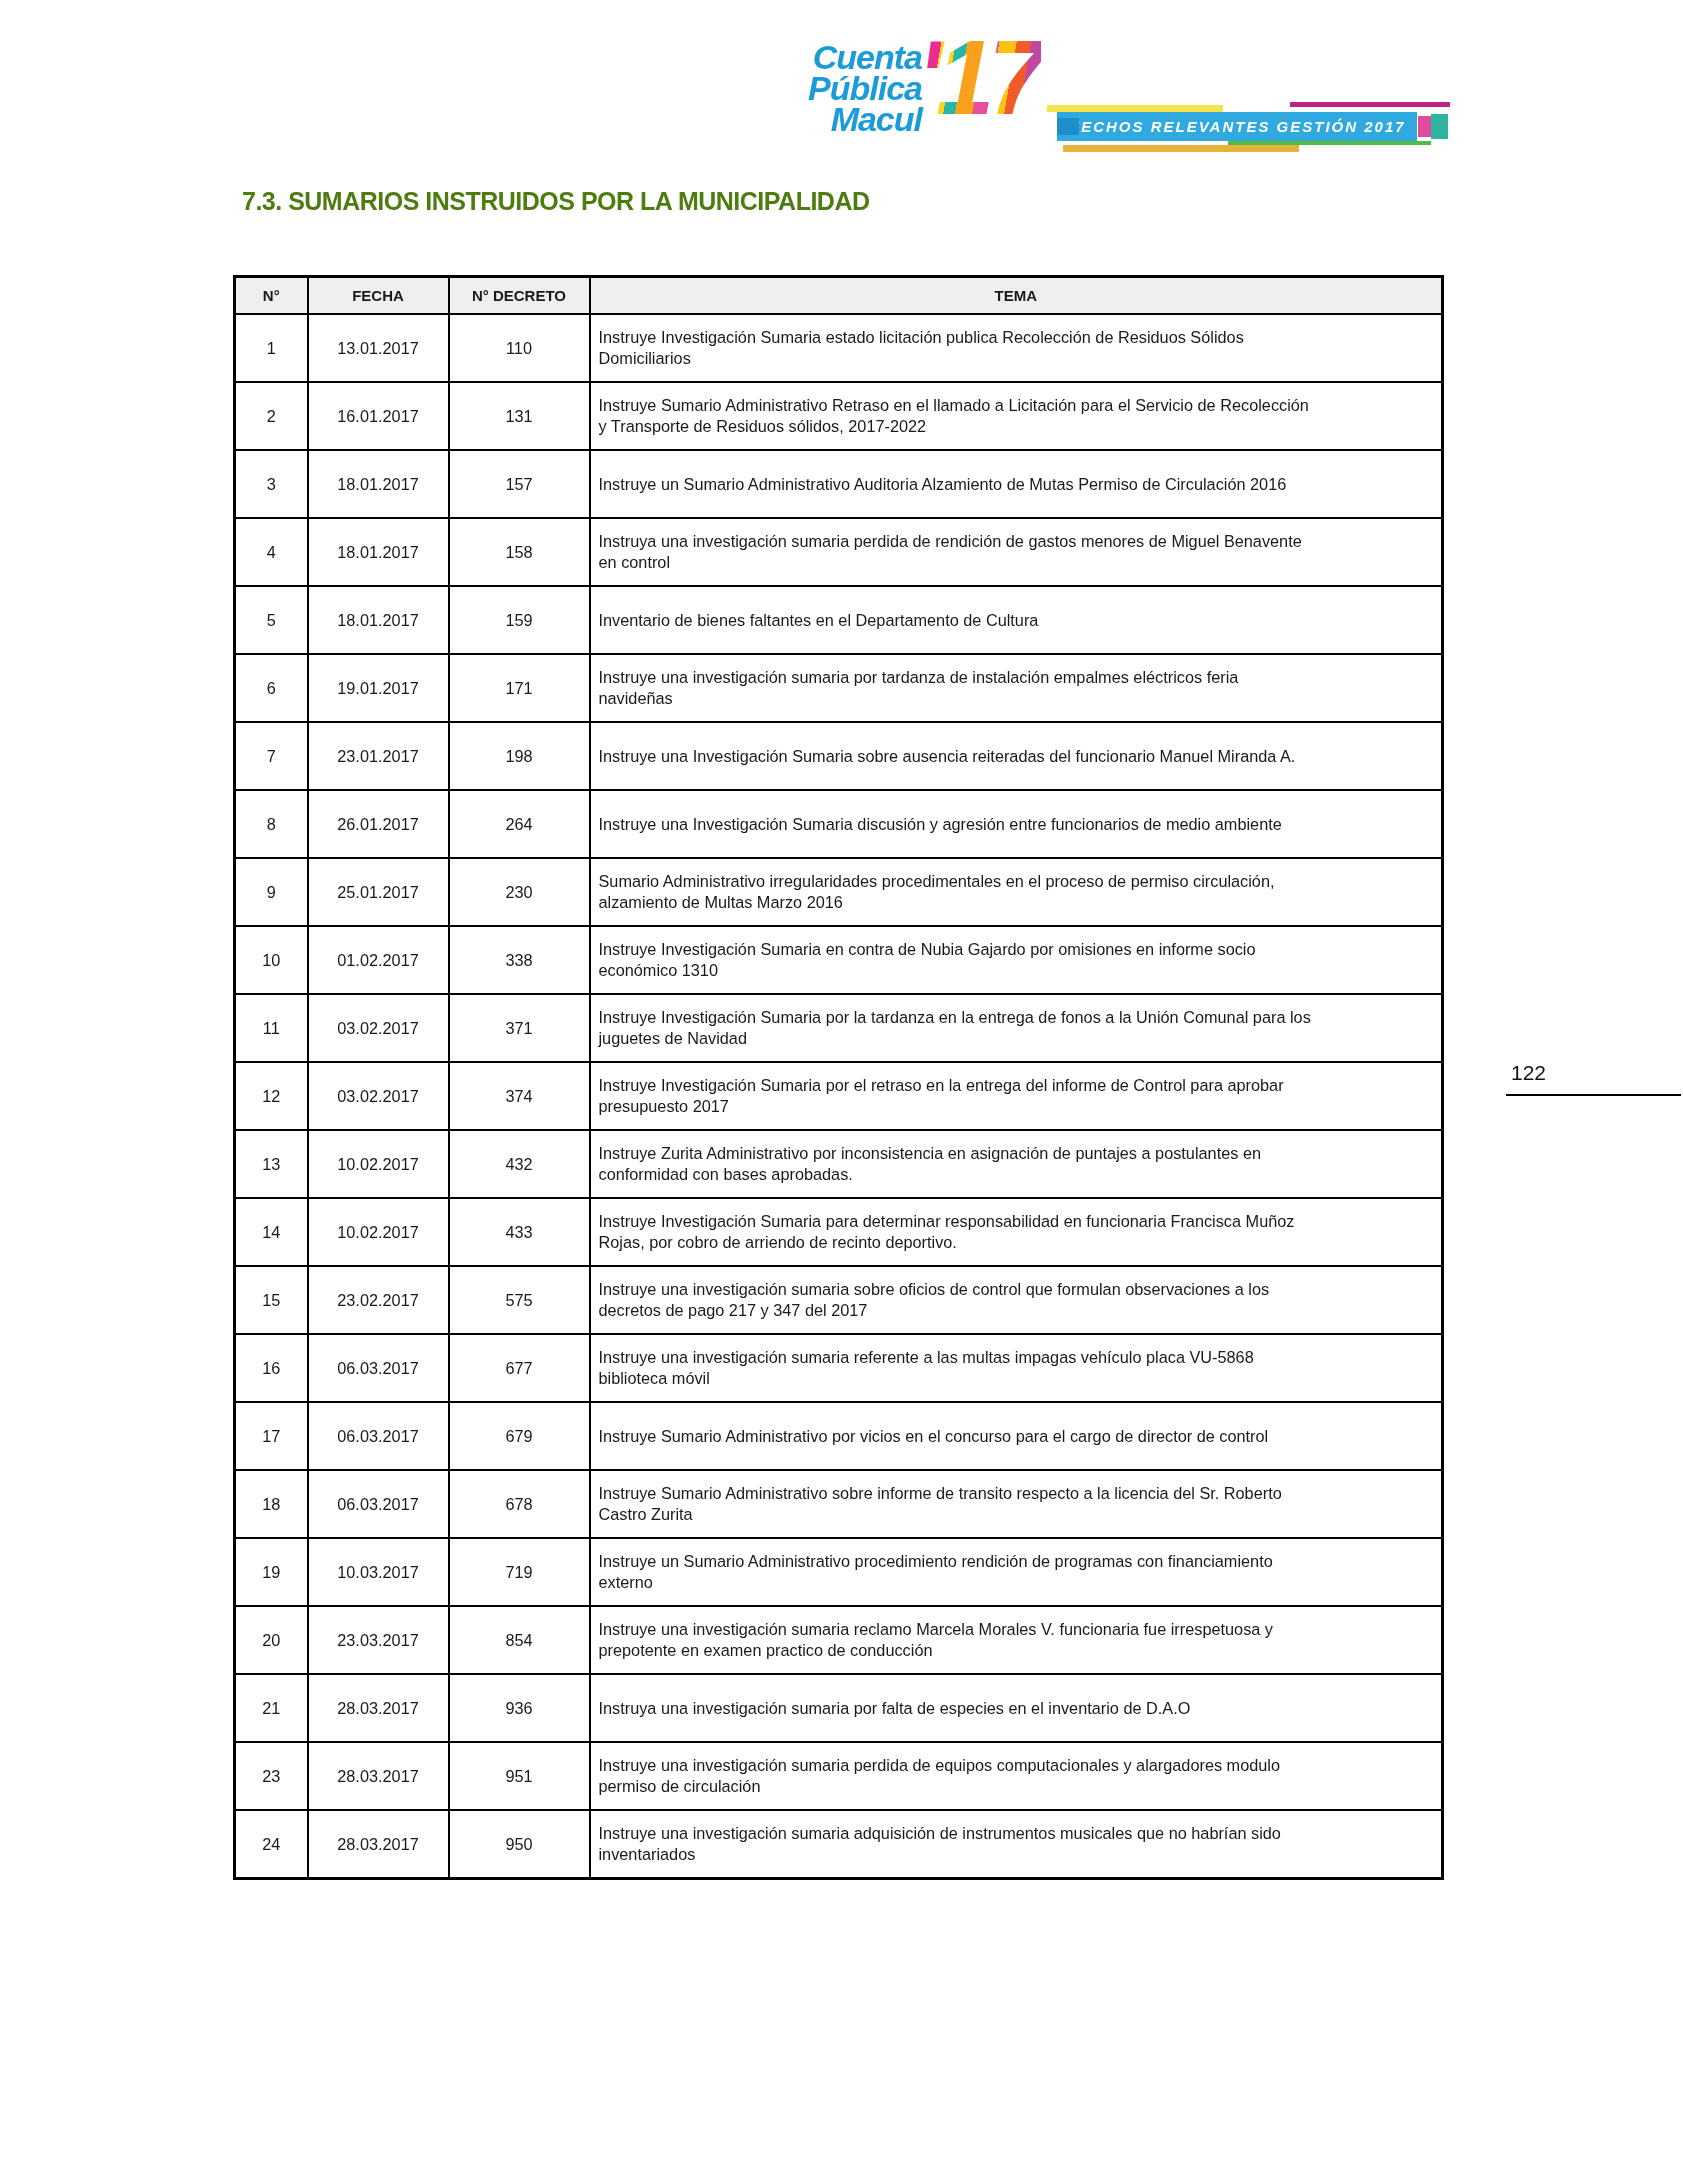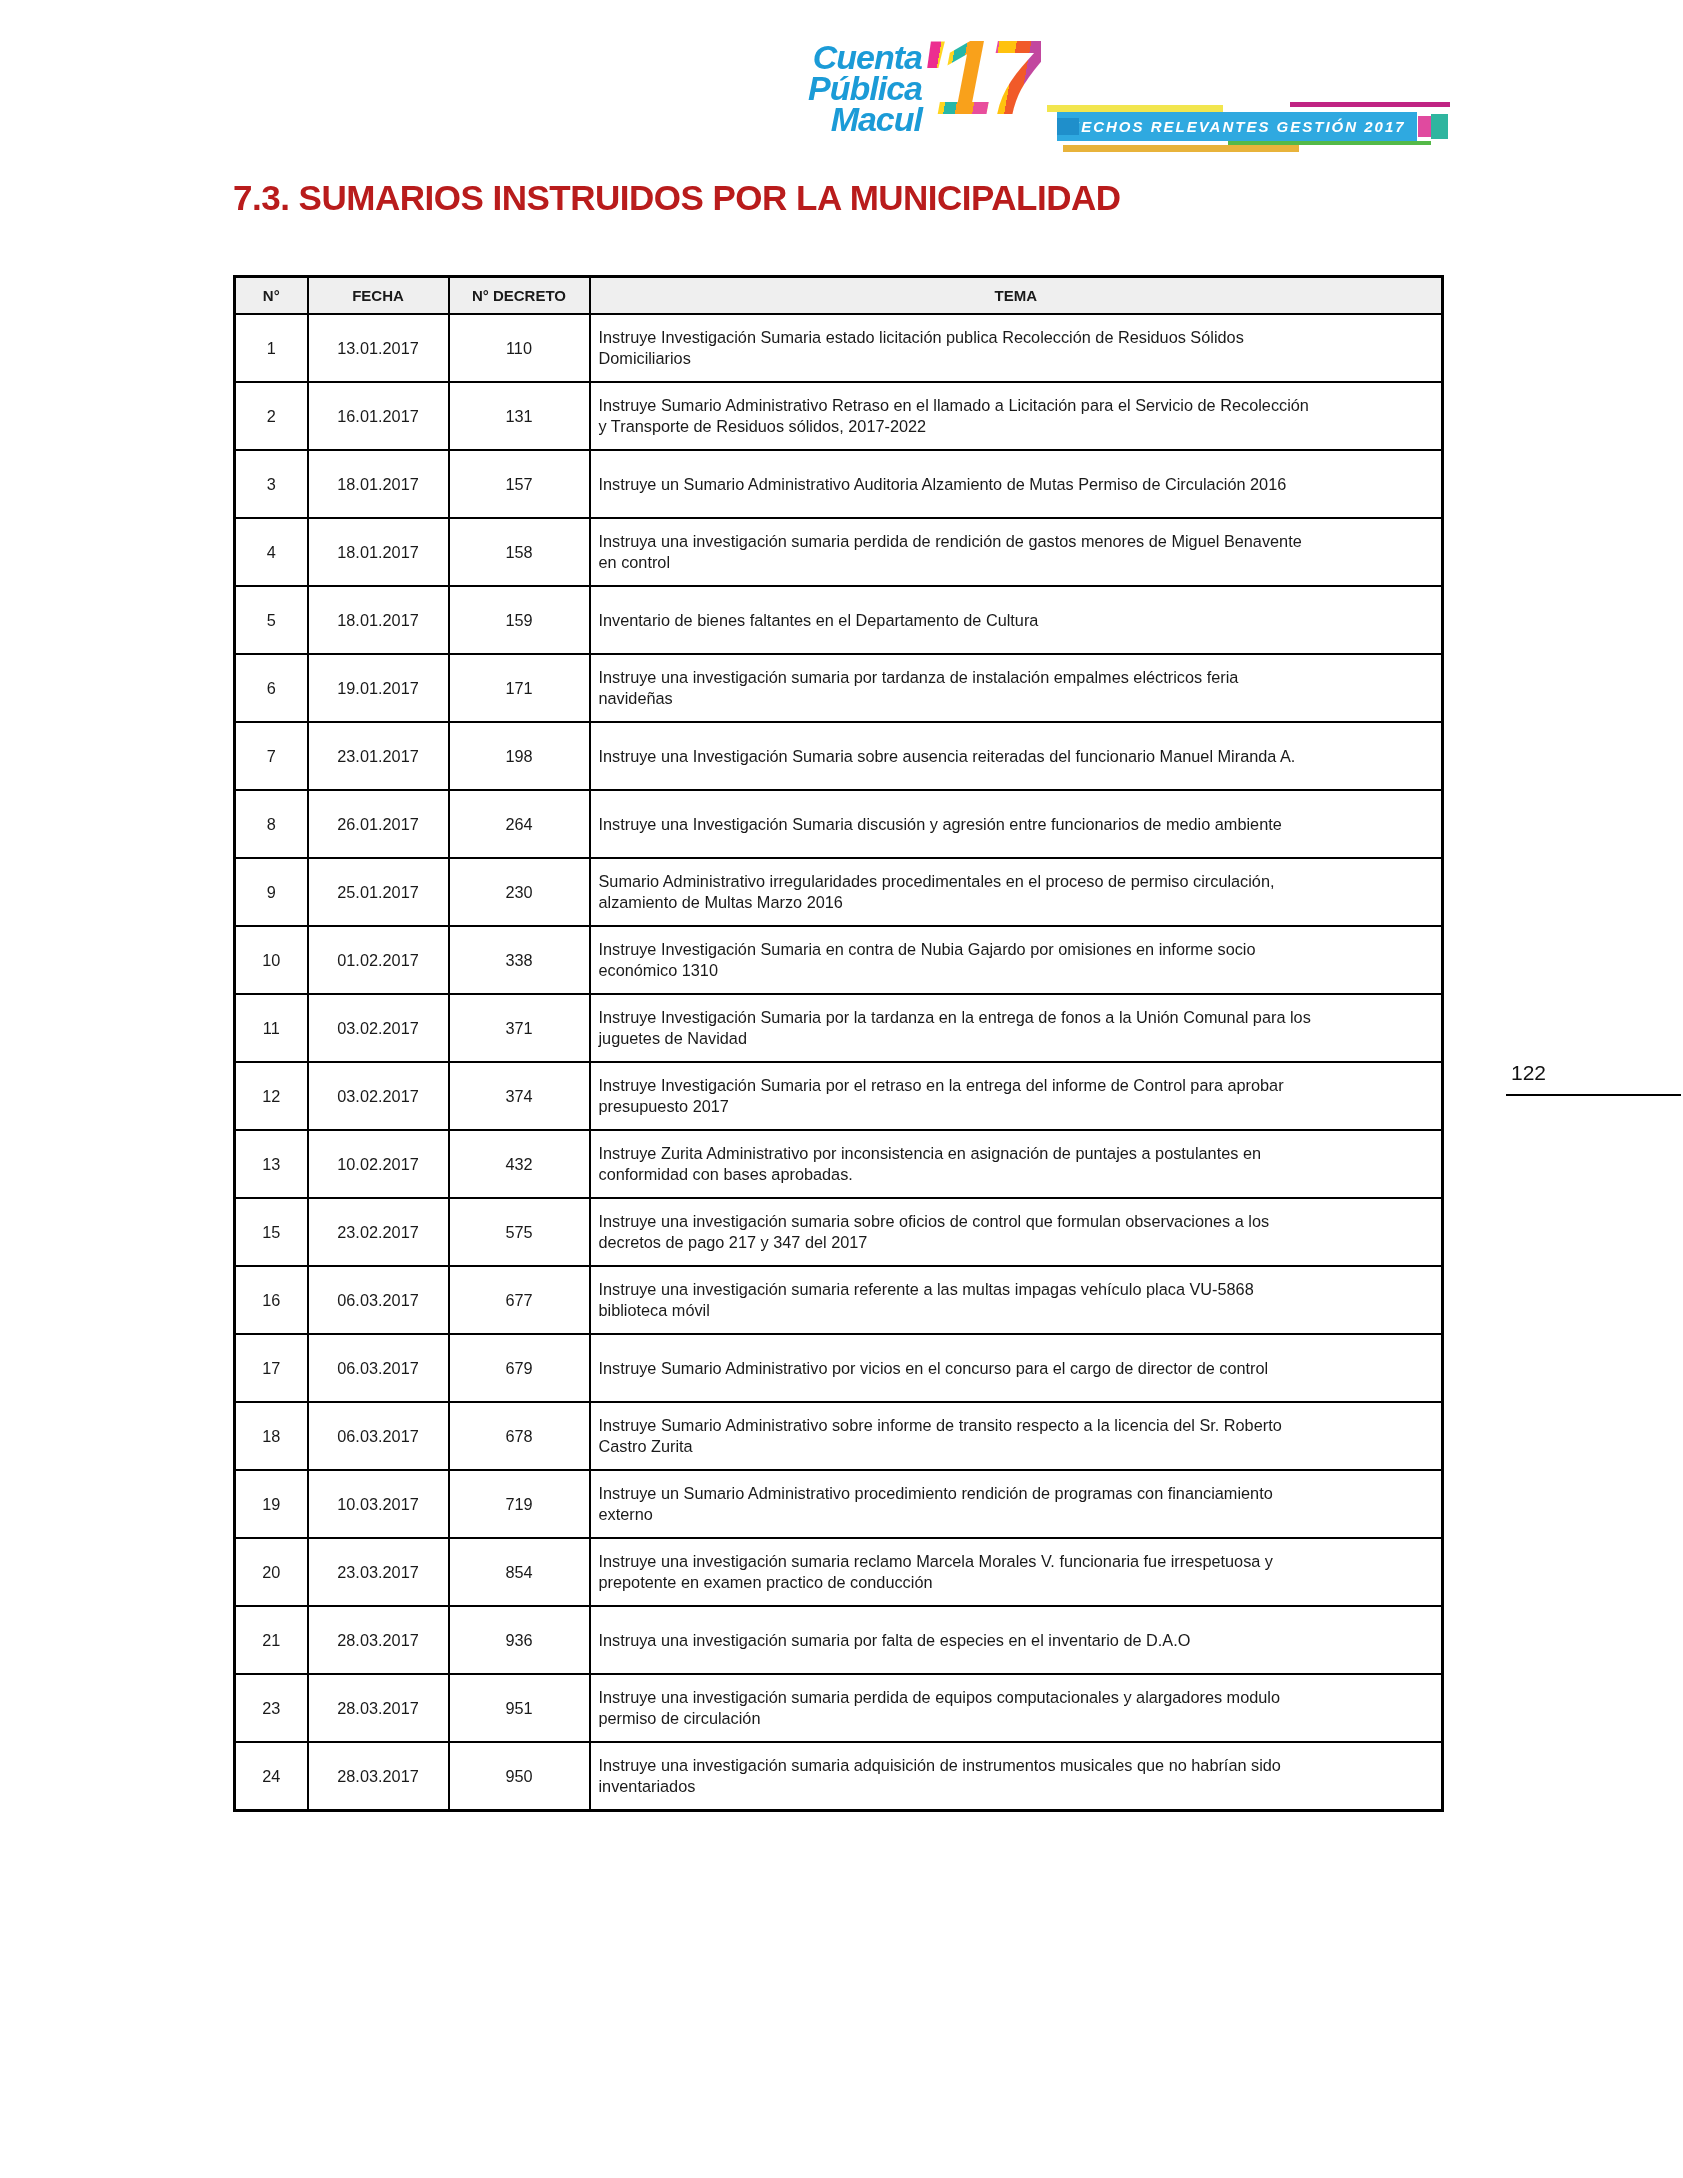--- a/index.html
+++ b/index.html
@@ -34,22 +34,22 @@
   .banner-pink  { position:absolute; left:1418px; top:116px; width:13px; height:21px; background:#E04A9F; }
   .banner-teal  { position:absolute; left:1431px; top:114px; width:17px; height:25px; background:#2FB59F; }
   .banner-green { position:absolute; left:1228px; top:141px; width:203px; height:4px; background:#54B948; }
   .banner-gold  { position:absolute; left:1063px; top:145px; width:236px; height:7px; background:#E8B33B; }
   .banner-label {
     color:#ffffff; font-weight:bold; font-size:15px; letter-spacing:2px;
     white-space:nowrap; font-style:italic;
   }
   
   .section-title {
-    position:absolute; left:233px; top:178px; margin:0;
-    font-size:35px; font-weight:bold; color:#b91c1c; letter-spacing:-0.5px;
+    position:absolute; left:233px; top:178px; margin:9px;
+    font-size:25px; font-weight:bold; color:#4d7c0f; letter-spacing:-0.5px;
   }
   
   table.sumarios {
     position:absolute; left:233px; top:275px; width:1211px;
     border-collapse:collapse; table-layout:fixed;
     border:3px solid #000;
   }
   table.sumarios th, table.sumarios td { border:2px solid #000; }
   table.sumarios th {
     background:#EFEFEF; font-size:15px; font-weight:bold; height:35px;
@@ -186,20 +186,27 @@
 presupuesto 2017</td>
         </tr>
         <tr>
           <td class="c">13</td>
           <td class="c">10.02.2017</td>
           <td class="c">432</td>
           <td class="tema">Instruye Zurita Administrativo por inconsistencia en asignación de puntajes  a postulantes en
 conformidad con bases aprobadas.</td>
         </tr>
         <tr>
+          <td class="c">14</td>
+          <td class="c">10.02.2017</td>
+          <td class="c">433</td>
+          <td class="tema">Instruye Investigación Sumaria para determinar responsabilidad  en funcionaria Francisca Muñoz
+Rojas, por cobro de  arriendo de  recinto deportivo.</td>
+        </tr>
+        <tr>
           <td class="c">15</td>
           <td class="c">23.02.2017</td>
           <td class="c">575</td>
           <td class="tema">Instruye una investigación sumaria sobre oficios de control que formulan observaciones a los
 decretos de pago 217 y 347 del 2017</td>
         </tr>
         <tr>
           <td class="c">16</td>
           <td class="c">06.03.2017</td>
           <td class="c">677</td>

